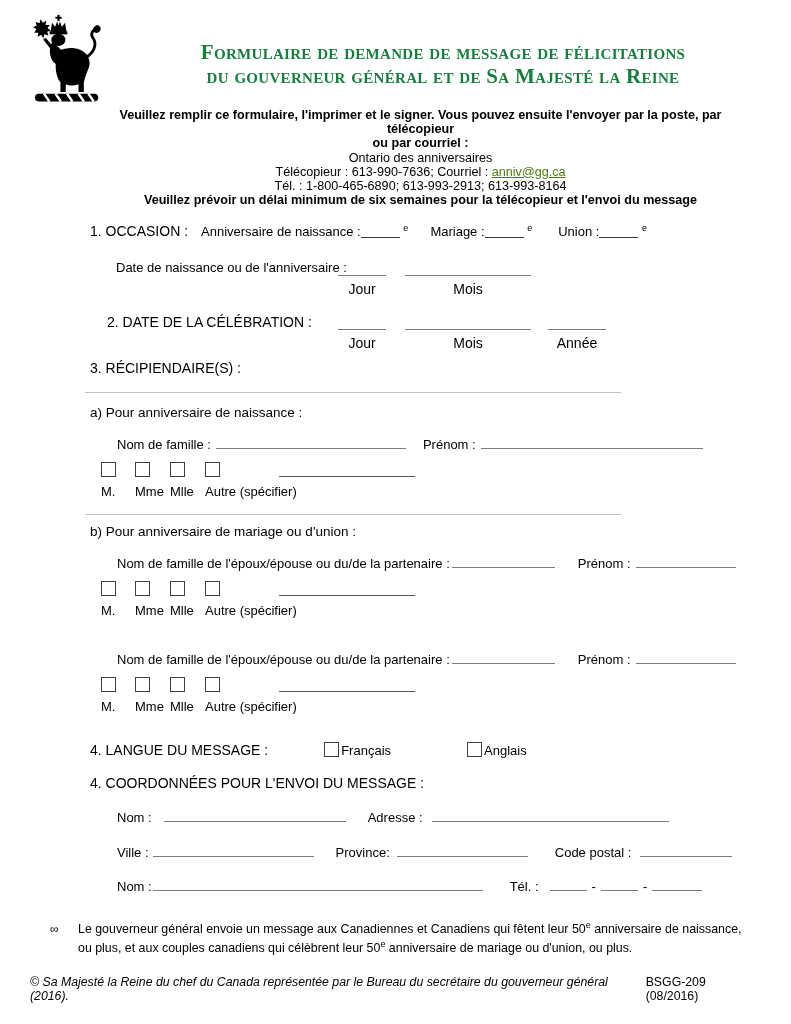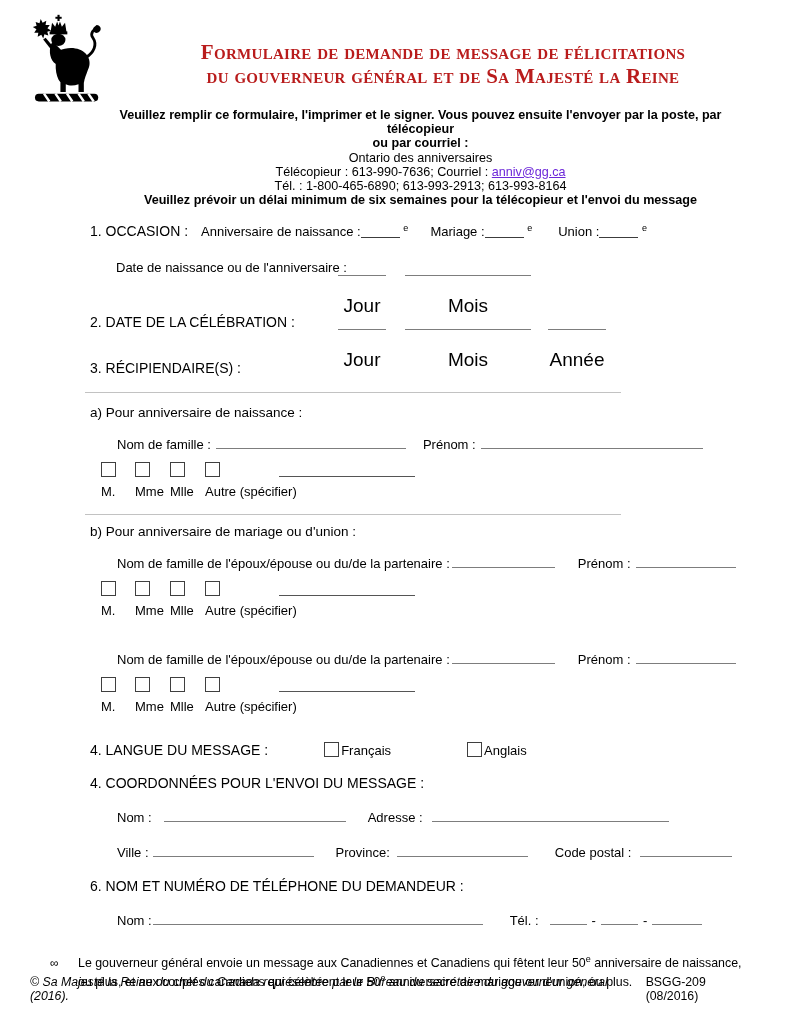--- a/index.html
+++ b/index.html
@@ -26,21 +26,21 @@
 
   .row{display:flex;align-items:baseline;}
   .occ-row{margin-top:8px;}
   .occ-item{white-space:nowrap;}
 
   
   .dgrid{position:relative;height:42px;text-decoration:underline;}
   .dgrid .rowlbl{position:absolute;top:0;}
   .dcol{position:absolute;top:0;text-align:center;}
   .dcol .dline{border-bottom:1px solid #7d7d7d;height:15px;}
-  .dcol .dcap{margin-top:19px;font-size:19px;}
+  .dcol .dcap{margin-top:5px;font-size:14px;}
 
   .rule{border:0;border-top:1px solid #c2c2c2;margin:0 0 0 85px;width:536px;height:0;}
 
   
   .civ{position:relative;margin:10px 0 0 11px;height:46px;}
   .civ-col{position:absolute;top:0;}
   .cbx{width:13px;height:13px;border:1.4px solid #3f3f3f;background:#fff;margin-bottom:7px;cursor:pointer;}
   .civ-label{font-size:13px;white-space:nowrap;}
   .civ-line{position:absolute;left:178px;top:14px;width:136px;border-bottom:1px solid #555;}
 
@@ -72,30 +72,30 @@
       <path d="M27 34 C22.5 42 23.5 53 29 59 C33.5 63.5 41 63 43 58 C38.5 56 36.2 50 37.3 44 Z" fill="#000"></path>
       <path d="M35 45 C47 39 61 41 68 48.5 C73.5 55 73.5 62 70.5 68 C68.5 74 66.5 78 65.5 84 L65.5 95 L59 95 L59 85.5 C53.5 87.5 47.5 87.5 43.5 85.5 L43.5 95 L37 95 L37 83 C30.5 76 29 57 35 45 Z" fill="#000"></path>
       <path d="M34 49 L24.5 40.5 L28.5 34.5 L38.5 44.5 Z" fill="#000"></path>
       <path d="M68 53 C78 47 82 37 76.5 29 C73 24 76.5 17.5 83 19" fill="none" stroke="#000" stroke-width="3.4"></path>
       <path d="M81 13.5 c5.5 0.5 7 6.5 2 9 c-4.5 2 -8 -2.5 -5.5 -6 z" fill="#000"></path>
       <rect x="6" y="97" width="77" height="9.5" rx="4.7" fill="#000"></rect>
       <path d="M17 97 l6.5 9.5 M31 97 l6.5 9.5 M45 97 l6.5 9.5 M59 97 l6.5 9.5 M71 97 l6.5 9.5" stroke="#fff" stroke-width="3"></path>
     </svg>
   </div>
 
-  <div class="title" style="color:#b91c1c">
+  <div class="title" style="color:#15803d">
     <div>Formulaire de demande de message de félicitations</div>
     <div>du gouverneur général et de Sa Majesté la Reine</div>
   </div>
 
   <div class="intro">
     <p class="b">Veuillez remplir ce formulaire, l'imprimer et le signer. Vous pouvez ensuite l'envoyer par la poste, par télécopieur</p>
     <p class="b">ou par courriel :</p>
     <p>Ontario des anniversaires</p>
-    <p><span>Télécopieur : 613-990-7636; Courriel : </span><a class="mail" style="color:#6d28d9">anniv@gg.ca</a></p>
+    <p><span>Télécopieur : 613-990-7636; Courriel : </span><a class="mail" style="color:#4d7c0f">anniv@gg.ca</a></p>
     <p>Tél. : 1-800-465-6890; 613-993-2913; 613-993-8164</p>
     <p class="b">Veuillez prévoir un délai minimum de six semaines pour la télécopieur et l'envoi du message</p>
   </div>
 
   <div class="form">
 
     <div class="row occ-row">
       <span class="sec">1. OCCASION :</span>
       <span class="occ-item" style="margin-left:13px">
         <span>Anniversaire de naissance :</span><span class="blank" style="width:39px"></span>&nbsp;<sup>e</sup>
@@ -114,21 +114,21 @@
         <div class="dline"></div>
         <div class="dcap">Jour</div>
       </div>
       <div class="dcol" style="left:315px;width:126px">
         <div class="dline"></div>
         <div class="dcap">Mois</div>
       </div>
     </div>
 
     <div class="dgrid" style="margin-top:12px">
-      <span class="rowlbl sec" style="left:0">2. DATE DE LA CÉLÉBRATION :</span>
+      <span class="rowlbl sec" style="left:17px">2. DATE DE LA CÉLÉBRATION :</span>
       <div class="dcol" style="left:248px;width:48px">
         <div class="dline"></div>
         <div class="dcap">Jour</div>
       </div>
       <div class="dcol" style="left:315px;width:126px">
         <div class="dline"></div>
         <div class="dcap">Mois</div>
       </div>
       <div class="dcol" style="left:458px;width:58px">
         <div class="dline"></div>
@@ -242,21 +242,20 @@
     </div>
     <div class="row" style="margin-top:18px">
       <span class="lbl" style="margin-left:27px">Ville :</span>
       <span class="blank gy" style="width:161px;margin-left:4px"></span>
       <span class="lbl" style="margin-left:22px">Province:</span>
       <span class="blank gy" style="width:131px;margin-left:7px"></span>
       <span class="lbl" style="margin-left:27px">Code postal :</span>
       <span class="blank gy" style="width:92px;margin-left:9px"></span>
     </div>
 
-    <div class="sec" style="margin-top:18px">6. NOM ET NUMÉRO DE TÉLÉPHONE DU DEMANDEUR :</div>
     <div class="row" style="margin-top:17px">
       <span class="lbl" style="margin-left:27px">Nom :</span>
       <span class="blank gy" style="width:330px;margin-left:1px"></span>
       <span class="lbl" style="margin-left:27px">Tél. :</span>
       <span class="blank gy" style="width:37px;margin-left:11px"></span>
       <span class="lbl" style="margin:0 5px">-</span>
       <span class="blank gy" style="width:37px"></span>
       <span class="lbl" style="margin:0 5px">-</span>
       <span class="blank gy" style="width:50px"></span>
     </div>

